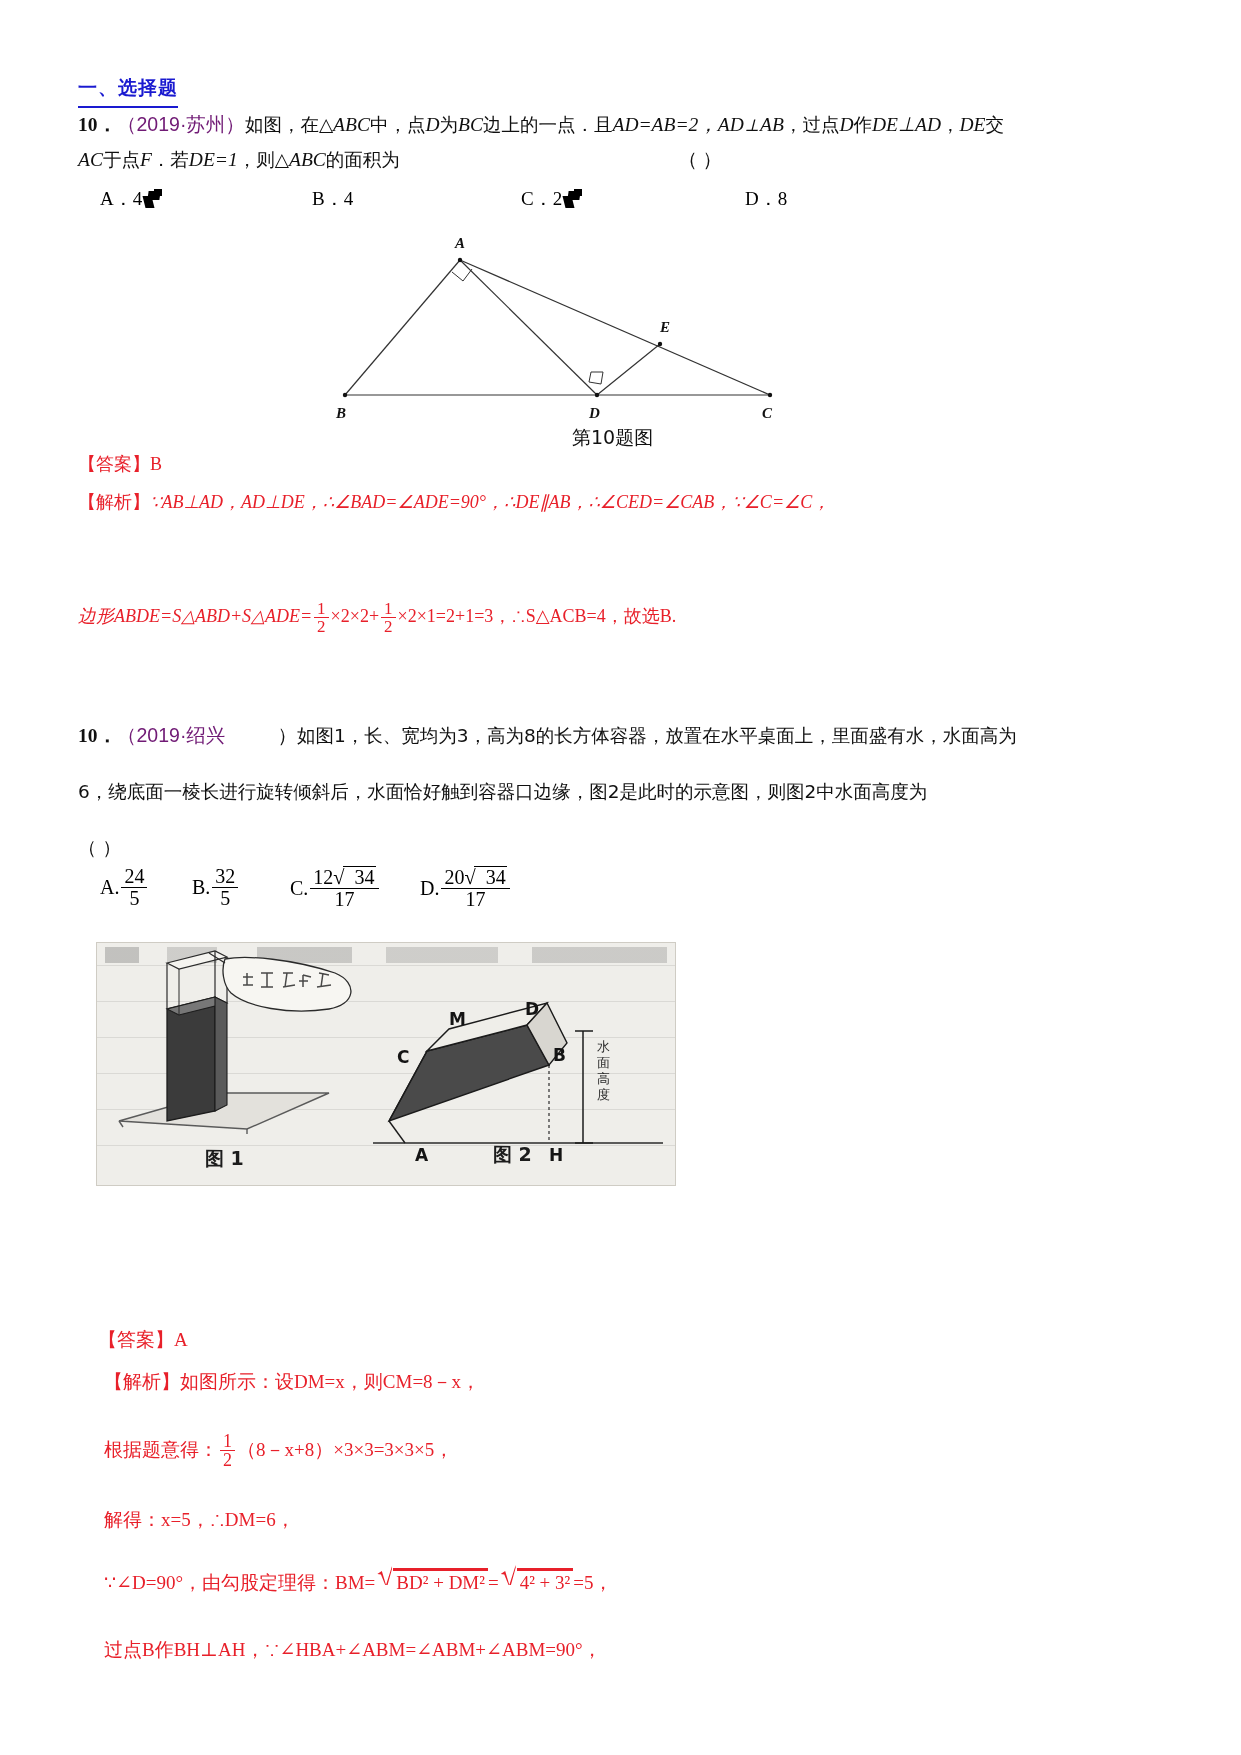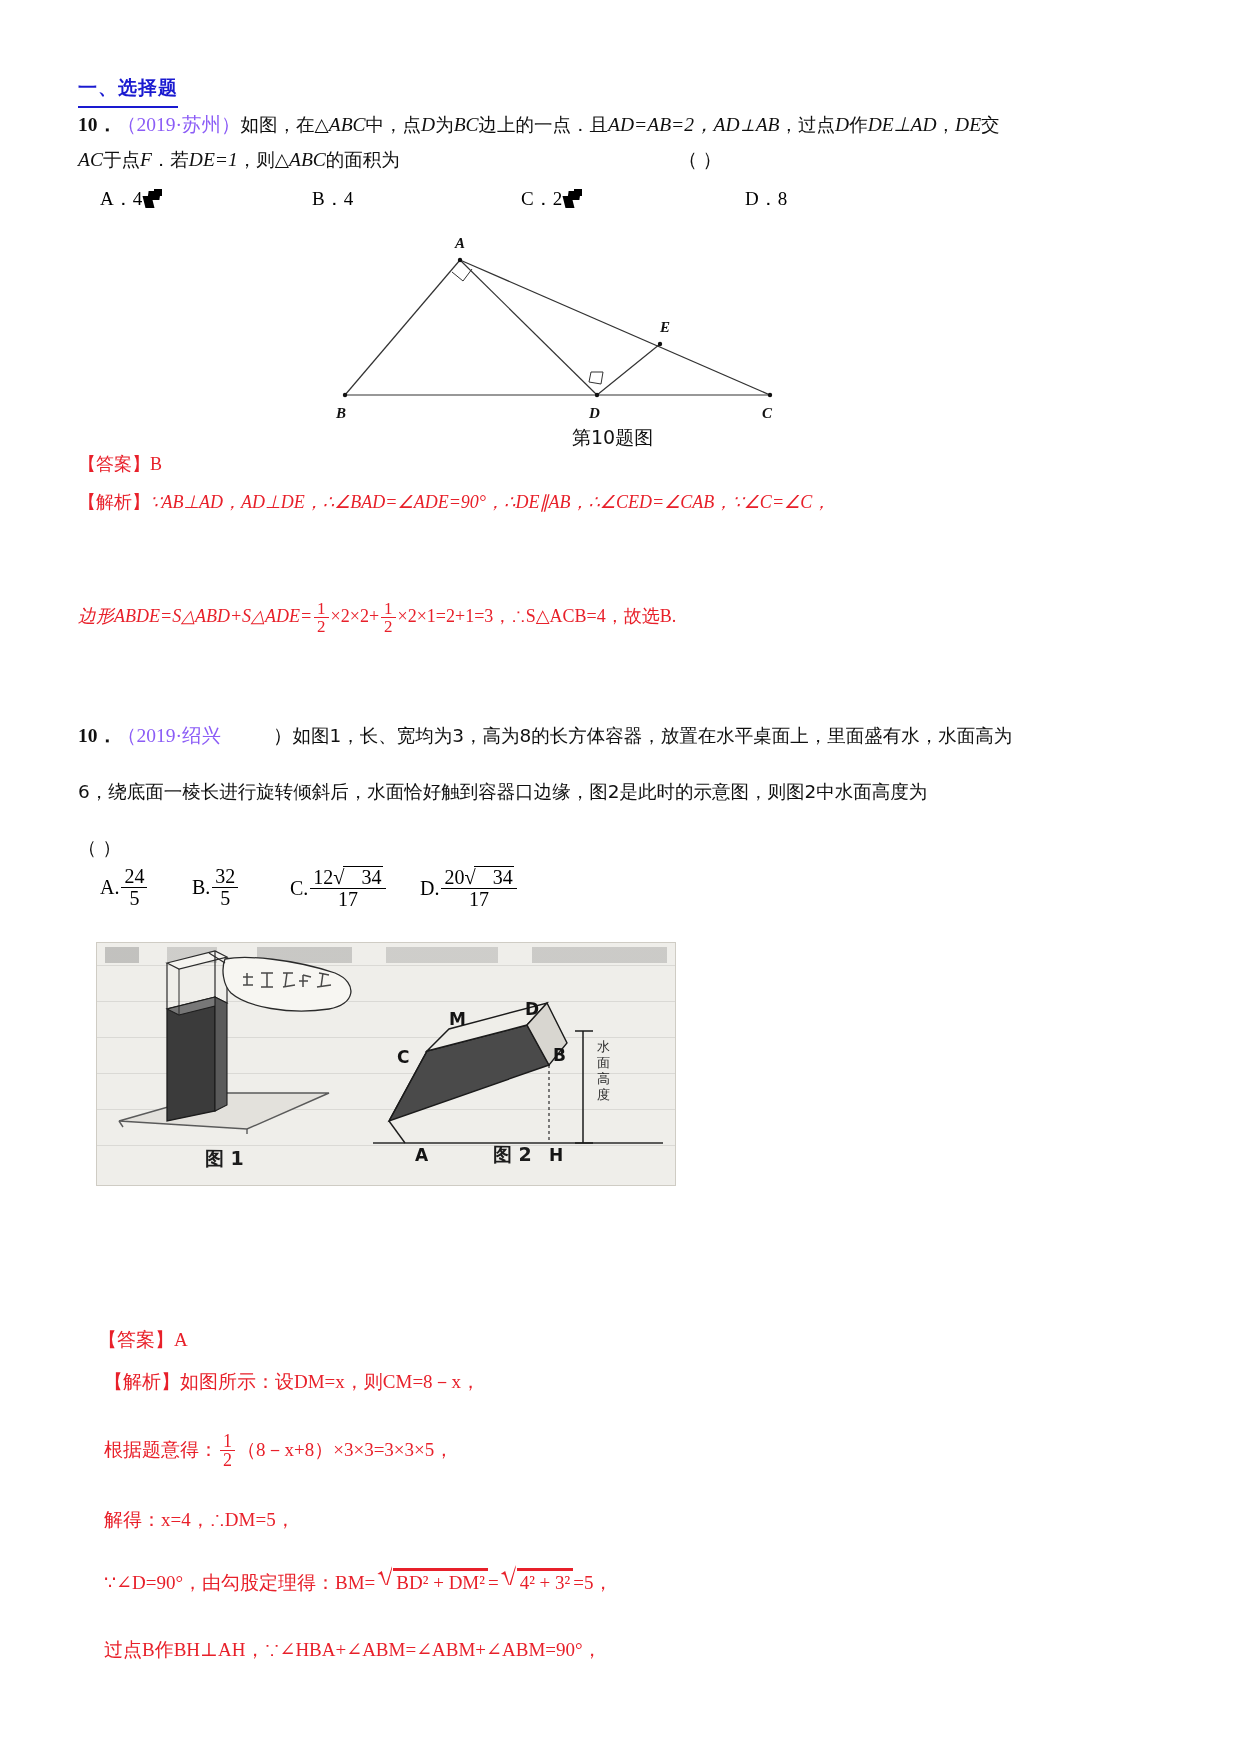--- a/index.html
+++ b/index.html
@@ -38,22 +38,22 @@
 
   
   .qline {
     font-size: 19.5px;
     line-height: 1.0;
     white-space: nowrap;
     color: #101010;
   }
   .qnum { font-family: "Liberation Serif", serif; font-weight: bold; }
   .src {
-    color: #8b5cf6;
-    font-family: Liberation Serif, serif;
+    color: #701a75;
+    font-family: Liberation Sans, sans-serif;
   }
   .cn { font-family: "DejaVu Sans", sans-serif; font-size: 18.5px; }
   .it { font-style: italic; font-family: "Liberation Serif", serif; }
 
   
   .opt-label { font-size: 19px; }
   .radblob {
     display: inline-block;
     position: relative;
     width: 26px; height: 20px;
@@ -106,21 +106,21 @@
     text-align: center;
     font-size: 20px;
     line-height: 1.04;
     margin-left: 2px;
   }
   .optfrac .num { display:block; border-bottom: 1.8px solid #000; padding: 0 3px; }
   .optfrac .den { display:block; padding: 0 3px; }
   .sqrt {
     display: inline-block;
     border-top: 1.5px solid currentColor;
-    padding: 0 1px 0 19px;
+    padding: 0 1px 0 12px;
     margin-left: -2px;
   }
   .radsign { font-size: 1.02em; }
 
   
   #photo-block {
     left: 96px; top: 942px;
     width: 578px; height: 242px;
     background: #efeeea;
     border: 1px solid #cfccc4;
@@ -327,21 +327,21 @@
 
   <div class="abs red" style="left:104px; top:1372px; font-size:19px;">
     <span class="tag">【解析】</span><span>如图所示：设DM=x，则CM=8－x，</span>
   </div>
 
   <div class="abs red" style="left:104px; top:1432px; font-size:19px;">
     <span>根据题意得：</span><span class="frac" style="font-size:18px"><span class="num">1</span><span class="den">2</span></span><span>（8－x+8）×3×3=3×3×5，</span>
   </div>
 
   <div class="abs red" style="left:104px; top:1510px; font-size:19px;">
-    <span>解得：x=4，∴DM=5，</span>
+    <span>解得：x=5，∴DM=6，</span>
   </div>
 
   <div class="abs red" style="left:104px; top:1568px; font-size:19px;">
     <span>∵∠D=90°，由勾股定理得：BM=</span><span class="bigrad"><span class="hook"></span><span class="bar">BD² + DM²</span></span><span>=</span><span class="bigrad"><span class="hook"></span><span class="bar">4² + 3²</span></span><span>=5，</span>
   </div>
 
   <div class="abs red" style="left:104px; top:1640px; font-size:19px;">
     <span>过点B作BH⊥AH，∵∠HBA+∠ABM=∠ABM+∠ABM=90°，</span>
   </div>
 

